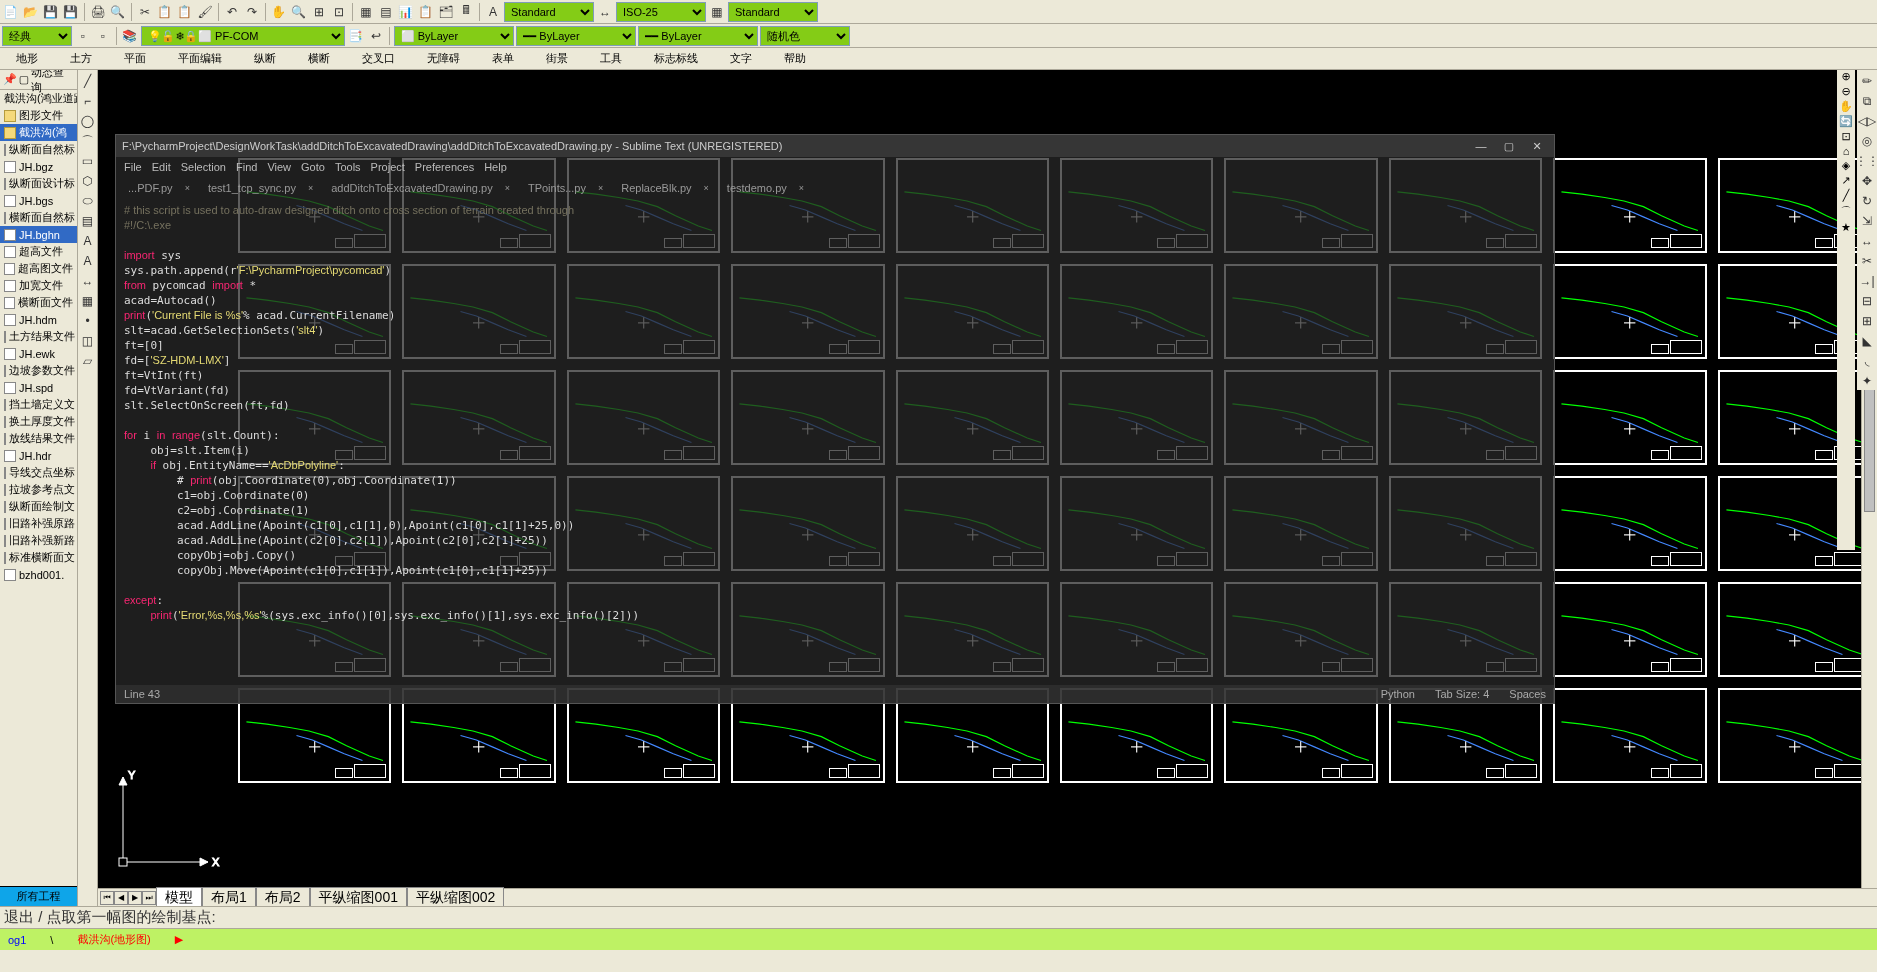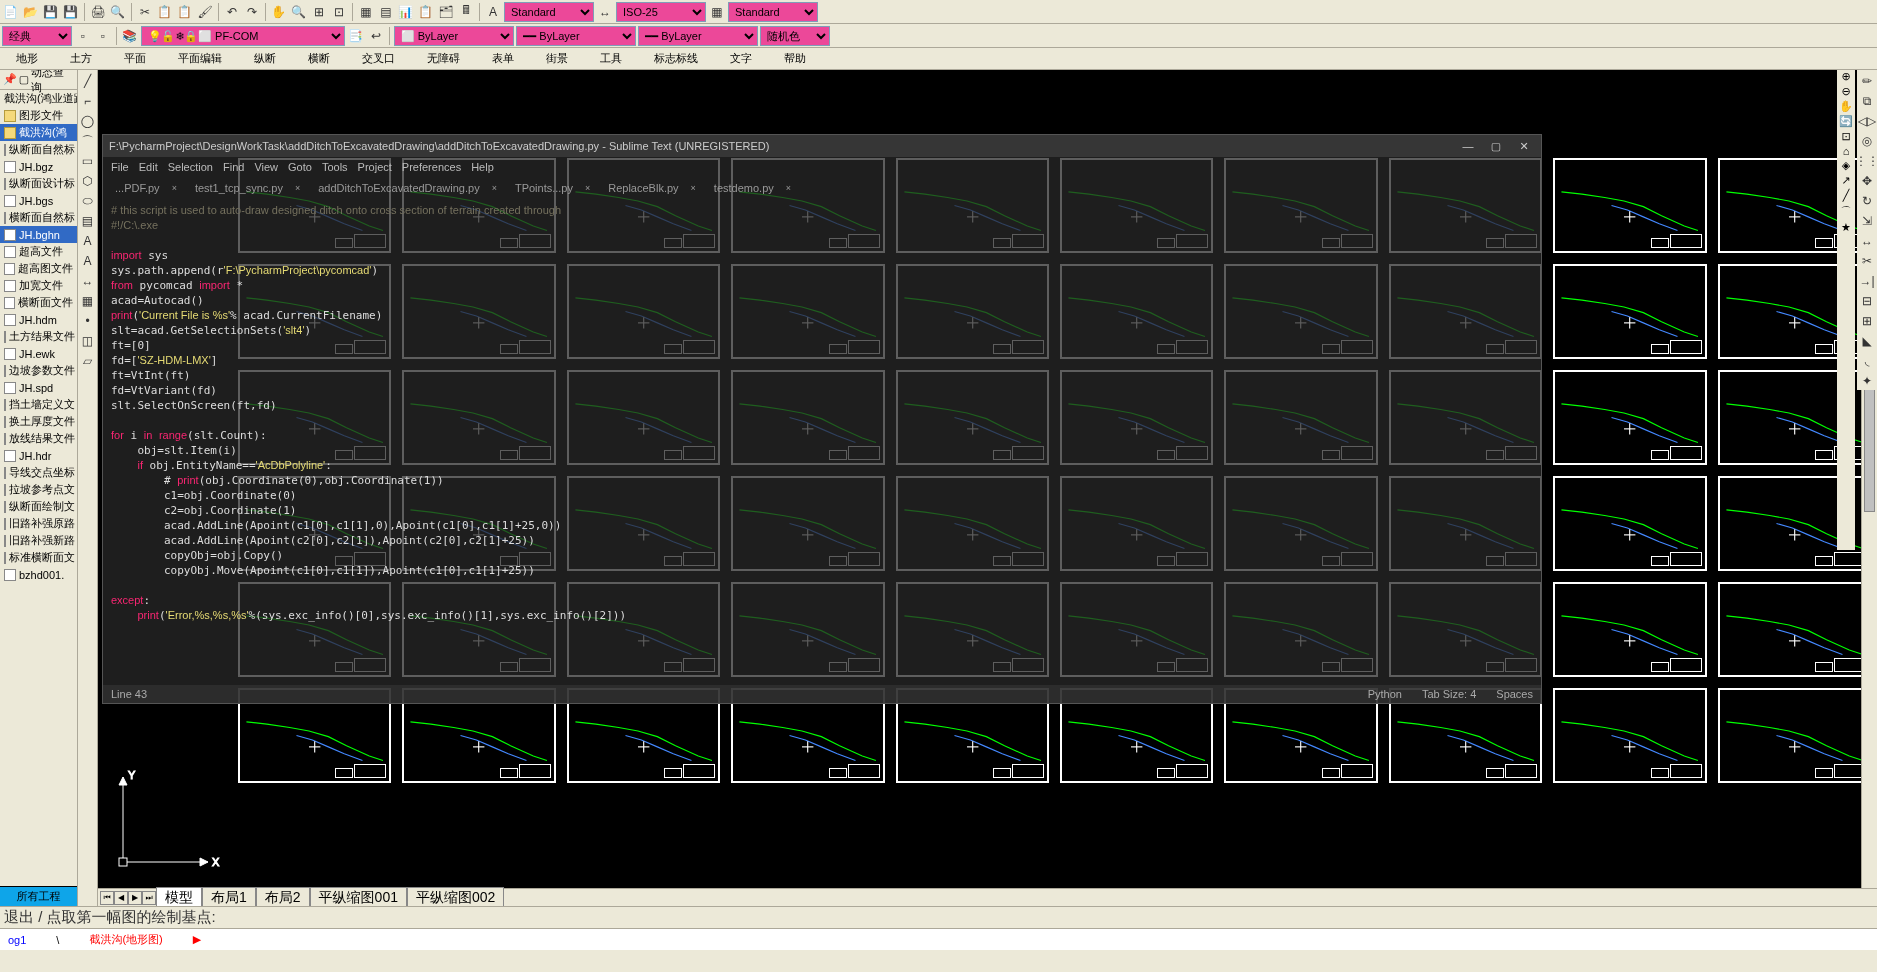--- a/index.html
+++ b/index.html
@@ -1,20 +1,20 @@
 <!DOCTYPE html>
 <html><head>
 <meta charset="utf-8">
 <style>
 *{margin:0;padding:0;box-sizing:border-box;font-family:"Microsoft YaHei",SimSun,Arial,sans-serif;font-size:11px;user-select:none}
 body{width:1877px;height:972px;background:#ece9d8;overflow:hidden;position:relative}
 .toolbar-row{display:flex;align-items:center;height:24px;background:#ece9d8;border-bottom:1px solid #aca899;padding:0 2px;gap:2px}
 .tb-ico{width:18px;height:18px;display:inline-flex;align-items:center;justify-content:center;font-size:12px;color:#333;cursor:pointer}
 .tb-sep{width:1px;height:18px;background:#aca899;margin:0 2px}
-select.tb-sel{height:20px;background:#ec4899;border:1px solid #7f9db9;font-size:11px;padding:0 2px}
+select.tb-sel{height:20px;background:#84cc16;border:1px solid #7f9db9;font-size:11px;padding:0 2px}
 .menu-row{display:flex;align-items:center;height:22px;background:#ece9d8;border-bottom:1px solid #aca899;gap:0}
 .menu-item{padding:2px 16px;cursor:pointer;color:#000}
 .main{display:flex;height:calc(100% - 24px - 24px - 22px - 22px - 22px - 22px);position:relative}
 .side-panel{width:78px;background:#ece9d8;border-right:1px solid #aca899;display:flex;flex-direction:column;overflow:hidden}
 .side-panel .hdr{height:20px;display:flex;align-items:center;padding:0 3px;background:#ece9d8;border-bottom:1px solid #aca899;gap:2px}
 .tree-item{display:flex;align-items:center;height:17px;padding:0 4px;gap:3px;cursor:pointer;white-space:nowrap;overflow:hidden}
 .tree-item.sel{background:#316ac5;color:#fff}
 .tree-item .ic{width:12px;height:12px;display:inline-block}
 .tree-item .ic.folder{background:#f5d97a;border:1px solid #b59b3d}
 .tree-item .ic.file{background:#fff;border:1px solid #888}
@@ -26,36 +26,36 @@
 .tile{border:2px double #fff;position:relative;background:#000}
 .tile svg{position:absolute;inset:0;width:100%;height:100%}
 .tile::after{content:"";position:absolute;right:3px;bottom:3px;width:30px;height:12px;border:1px solid #fff;background:#000}
 .tile::before{content:"";position:absolute;right:36px;bottom:3px;width:16px;height:8px;border:1px solid #fff}
 .ucs{position:absolute;left:10px;bottom:26px;color:#fff;font-size:14px}
 .ucs svg{overflow:visible}
 .tab-strip{position:absolute;left:0;bottom:0;right:0;height:18px;background:#ece9d8;display:flex;align-items:center;padding:0 2px;gap:0;border-top:1px solid #aca899}
 .tab-nav{width:14px;height:14px;display:flex;align-items:center;justify-content:center;border:1px solid #888;font-size:8px;cursor:pointer;background:#ece9d8}
 .model-tab{padding:1px 8px;background:#fff;border:1px solid #888;border-bottom:none;font-size:14px;cursor:pointer}
 .model-tab.inact{background:#ece9d8}
-.sublime{position:absolute;top:64px;left:4px;width:1440px;height:570px;background:rgba(40,40,40,0.75);border:1px solid #555;display:flex;flex-direction:column;pointer-events:none}
+.sublime{position:absolute;top:64px;left:17px;width:1440px;height:570px;background:rgba(40,40,40,0.75);border:1px solid #555;display:flex;flex-direction:column;pointer-events:none}
 .sublime .titlebar{height:22px;background:rgba(70,70,70,0.6);display:flex;align-items:center;padding:0 6px;color:#ccc;font-size:11px}
 .sublime .titlebar .wbtns{margin-left:auto;display:flex;gap:6px}
 .sublime .titlebar .wbtn{width:22px;height:16px;display:flex;align-items:center;justify-content:center;color:#ccc;font-size:11px}
 .sublime .smenu{height:20px;display:flex;align-items:center;gap:10px;padding:0 8px;color:#bbb;font-size:11px}
 .sublime .stabs{height:22px;display:flex;align-items:center;gap:2px;padding:0 4px}
 .sublime .stab{padding:2px 8px;color:#999;font-size:10px;display:flex;align-items:center;gap:12px}
 .sublime .stab .x{font-size:9px}
 .sublime .code{flex:1;padding:4px 8px;font-family:Consolas,monospace;font-size:11px;color:#ddd;line-height:15px;white-space:pre;overflow:hidden}
 .sublime .code .kw{color:#f92672}
 .sublime .code .str{color:#e6db74}
 .sublime .code .cm{color:#75715e}
 .sublime .status{height:18px;background:rgba(50,50,50,0.7);color:#aaa;font-size:10px;display:flex;align-items:center;padding:0 8px}
 .sublime .status .r{margin-left:auto;display:flex;gap:20px}
 .cmd-row{height:22px;background:#ece9d8;border-top:1px solid #aca899;display:flex;align-items:center;padding:0 4px;font-size:15px;color:#333}
-.status-row{height:22px;background:#ffffff;border-top:1px solid #aca899;display:flex;align-items:center;padding:0 4px;font-size:12px;gap:22px}
+.status-row{height:22px;background:#bef264;border-top:1px solid #aca899;display:flex;align-items:center;padding:0 4px;font-size:12px;gap:16px}
 .status-row .seg{padding:0 4px}
 .status-row .red{color:#f00}
 .status-row .blue{color:#00f}
 .rtool{position:absolute;right:0;top:70px;width:20px;background:#ece9d8;display:flex;flex-direction:column;align-items:center;padding-top:2px;gap:2px}
 .rtool .rt{width:18px;height:18px;display:flex;align-items:center;justify-content:center;cursor:pointer;color:#333;font-size:12px}
 .rcube{position:absolute;right:22px;top:70px;width:18px;height:480px;display:flex;flex-direction:column;align-items:center;gap:2px;background:#ece9d8}
 .green-ball{width:16px;height:16px;border-radius:50%;background:radial-gradient(circle at 30% 30%,#8f8,#0a0);margin-top:320px}
 .scrollbar-v{position:absolute;right:0;top:0;bottom:18px;width:16px;background:#ece9d8;border-left:1px solid #aca899}
 .scrollbar-v::before{content:"";position:absolute;top:20px;left:2px;right:2px;height:420px;background:#c0c0c0;border:1px solid #888}
 </style>
@@ -105,21 +105,21 @@
 <span class="tb-ico">▫</span>
 <span class="tb-sep"></span>
 <span class="tb-ico">📚</span>
 <select class="tb-sel" style="width:204px"><option>💡🔓❄🔒⬜ <span>PF-COM</span></option></select>
 <span class="tb-ico">📑</span>
 <span class="tb-ico">↩</span>
 <span class="tb-sep"></span>
 <select class="tb-sel" style="width:120px"><option>⬜ <span>ByLayer</span></option></select>
 <select class="tb-sel" style="width:120px"><option>━━ <span>ByLayer</span></option></select>
 <select class="tb-sel" style="width:120px"><option>━━ <span>ByLayer</span></option></select>
-<select class="tb-sel" style="width:70px"><option>随机色</option></select>
+<select class="tb-sel" style="width:90px"><option>随机色</option></select>
 </div>
 
 <div class="menu-row" id="domain-menu">
     <span class="menu-item">地形</span>
     <span class="menu-item">土方</span>
     <span class="menu-item">平面</span>
     <span class="menu-item">平面编辑</span>
     <span class="menu-item">纵断</span>
     <span class="menu-item">横断</span>
     <span class="menu-item">交叉口</span>

